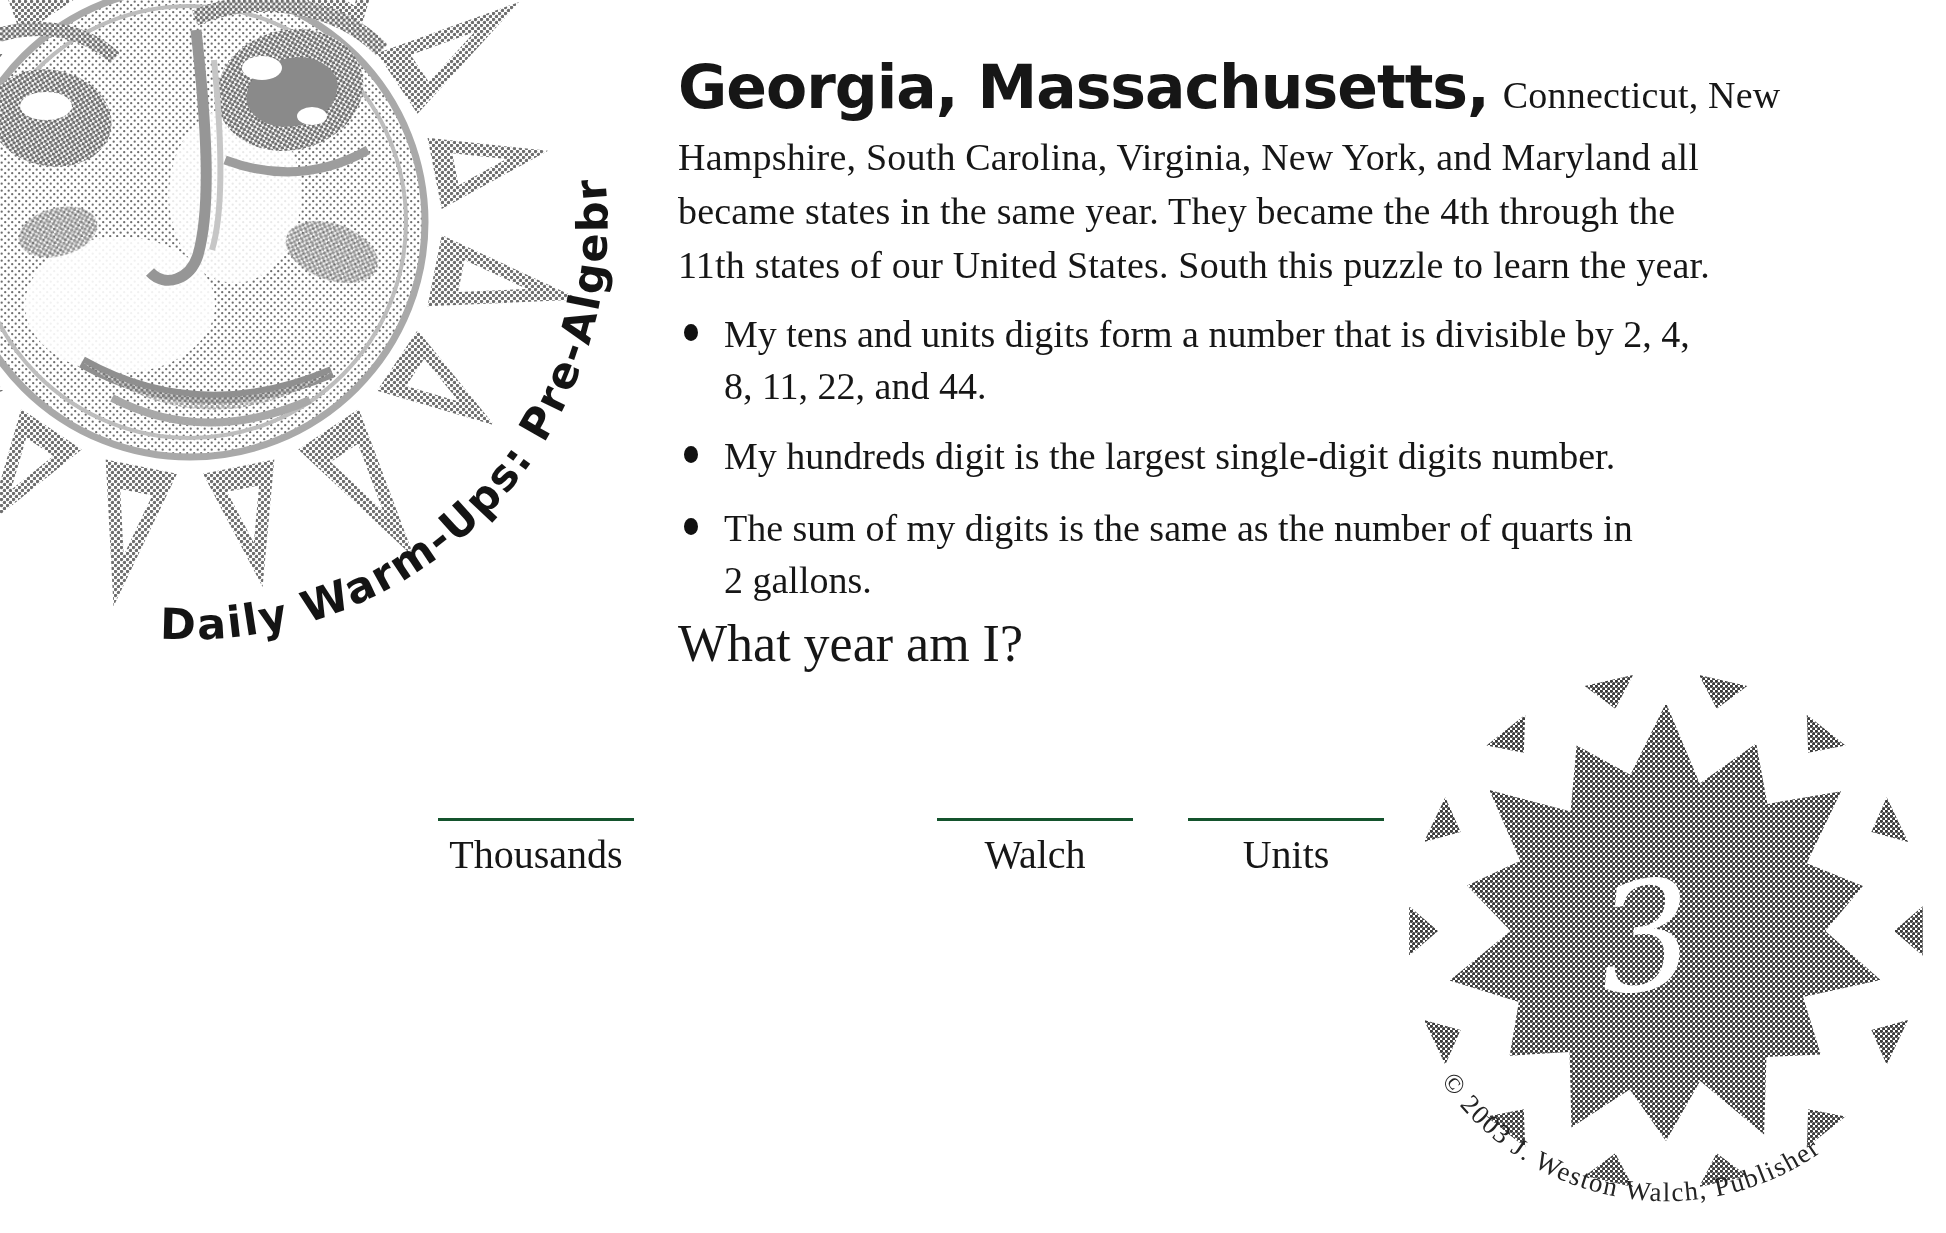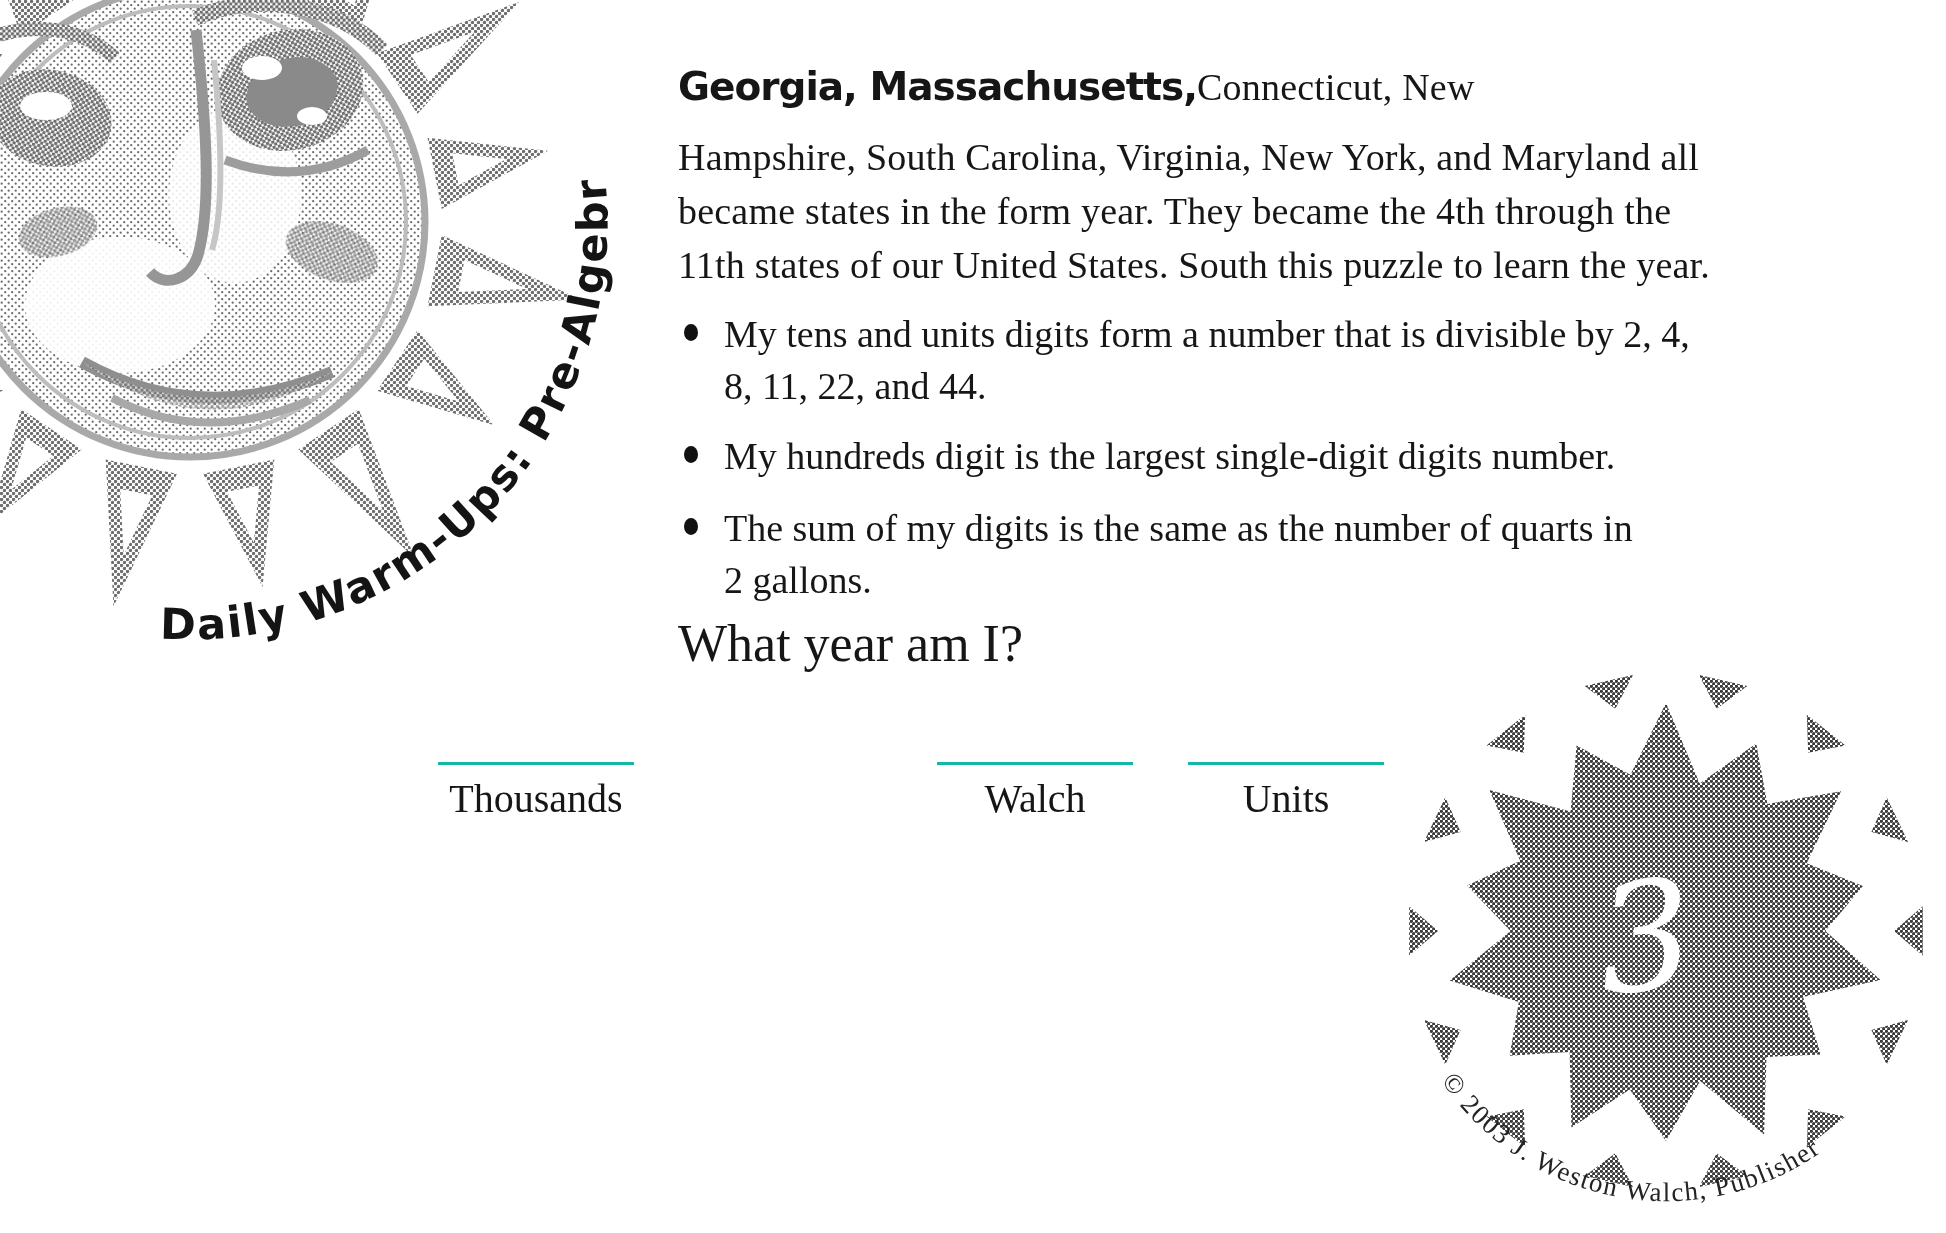--- a/index.html
+++ b/index.html
@@ -13,39 +13,40 @@
   }
   .sun-svg{position:absolute;left:0;top:0;}
   .badge-svg{position:absolute;left:1380px;top:650px;}
 
   .prob{position:absolute;left:678px;top:44px;}
   .pline{font-size:38px;line-height:54px;white-space:nowrap;letter-spacing:.2px;}
   .pline.first{line-height:86px;height:86px;}
   .lead{
     font-family:"DejaVu Sans",sans-serif;
     font-weight:bold;
-    font-size:39px;
+    font-size:60px;
     letter-spacing:-1px;
+    margin-right:14px;
   }
 
   .clue{position:absolute;left:684px;display:flex;justify-content:flex-end;}
   .clue .dot{
     width:14px;height:17px;border-radius:50%;
     background:#111;margin-top:16px;margin-right:26px;flex:none;
   }
   .clue .lines{font-size:38px;line-height:52px;white-space:nowrap;}
   #clue0{top:308px}
   #clue1{top:430px}
   #clue2{top:502px}
 
   .question{position:absolute;left:678px;top:618px;font-size:52px;line-height:52px;white-space:nowrap;}
 
   .blank{
-    position:absolute;top:762px;width:196px;
-    border-top:3px solid #14b8a6;
+    position:absolute;top:818px;width:196px;
+    border-top:3px solid #14532d;
     text-align:center;font-size:40px;padding-top:10px;
     white-space:nowrap;
   }
   #blank0{left:438px}
   #blank1{left:690px}
   #blank2{left:937px}
   #blank3{left:1188px}
 
   .wm-text{
     font-family:"DejaVu Sans",sans-serif;
@@ -165,21 +166,21 @@
     <text class="wm-text">
       <textPath href="#dailyArc" startOffset="6">Daily Warm-Ups: Pre-Algebra</textPath>
     </text>
   </svg>
 
   <div class="prob">
     <div class="pline first">
       <span class="lead">Georgia, Massachusetts,</span><span>Connecticut, New</span>
     </div>
     <div class="pline">Hampshire, South Carolina, Virginia, New York, and Maryland all</div>
-    <div class="pline">became states in the form year. They became the 4th through the</div>
+    <div class="pline">became states in the same year. They became the 4th through the</div>
     <div class="pline">11th states of our United States. South this puzzle to learn the year.</div>
   </div>
 
   <div class="clue" id="clue0">
     <span class="dot"></span>
     <div class="lines">
       <div>My tens and units digits form a number that is divisible by 2, 4,</div>
       <div>8, 11, 22, and 44.</div>
     </div>
   </div>

